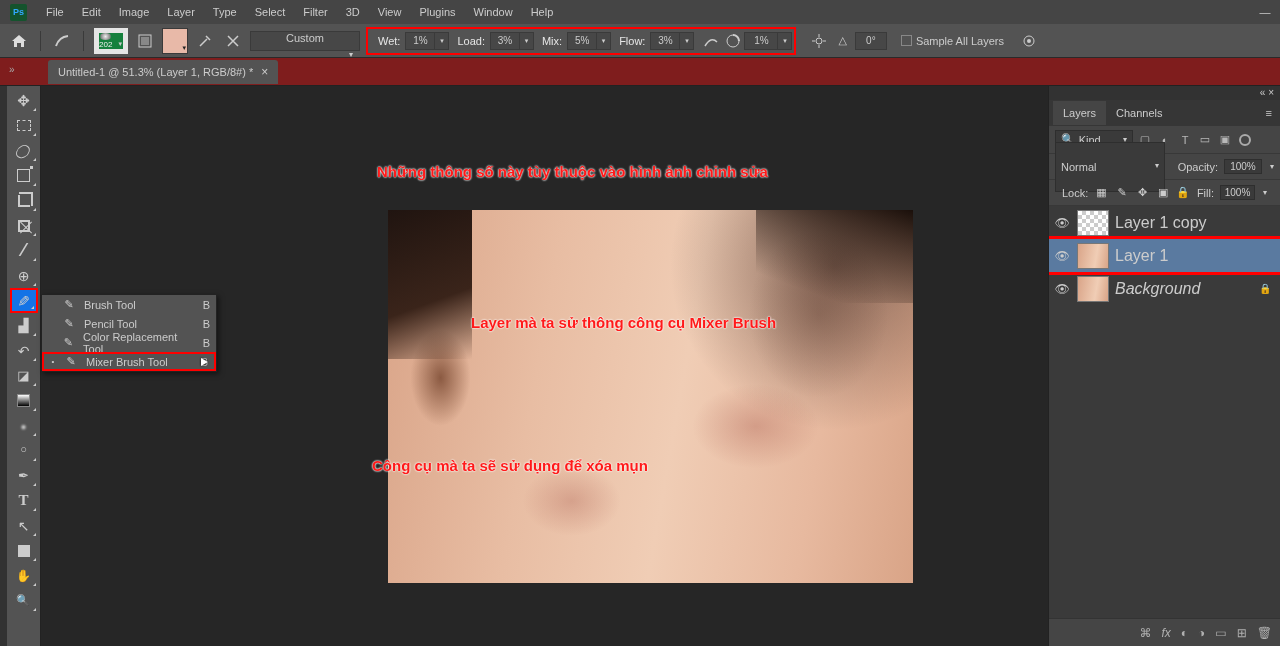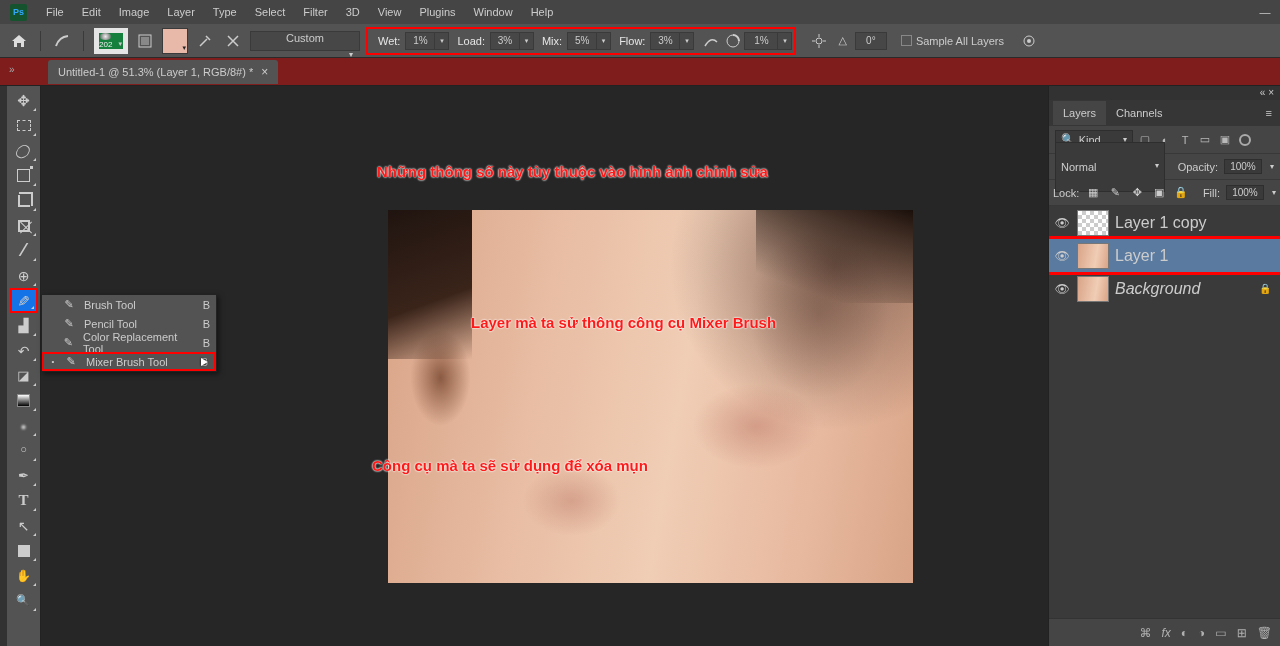--- a/index.html
+++ b/index.html
@@ -107,21 +107,21 @@
 .ptab-menu { margin-left: auto; padding: 0 8px; }
 .filterrow { height: 28px; display: flex; align-items: center; padding: 0 6px; gap: 4px; border-bottom: 1px solid #383838; }
 .filterrow .sel { display: flex; align-items: center; gap: 4px; background: #3a3a3a; border: 1px solid #2e2e2e; padding: 2px 5px; flex:1; max-width:78px;}
 .filter-ic { width: 16px; text-align: center; font-size: 11px; color: #b8b8b8;}
 .toggle-dot{width:12px;height:12px;border-radius:50%;border:2px solid #aaa;margin-left:2px;}
 .blendrow { height: 26px; display: flex; align-items: center; padding: 0 6px; gap: 6px; border-bottom: 1px solid #383838; }
 .blendrow .sel { background:#3a3a3a;border:1px solid #2e2e2e;padding:18px 5px;width:110px;display:flex;}
 .blendrow .sel .d{margin-left:auto;font-size:8px;}
 .blendrow .r { margin-left: auto; }
 .valbox{background:#3a3a3a;border:1px solid #2e2e2e;padding:1px 2px;width:38px;text-align:center;font-size:10px;}
-.lockrow { height: 26px; display: flex; align-items: center; padding: 0 4px; gap: 6px; border-bottom: 1px solid #383838; }
+.lockrow { height: 26px; display: flex; align-items: center; padding: 0 13px; gap: 6px; border-bottom: 1px solid #383838; }
 .lock-ic{width:16px;text-align:center;font-size:11px;}
 .layerlist { flex: 1; overflow: hidden; background:#3a3a3a;}
 .layer { height: 33px; display: flex; align-items: center; padding: 0 4px; gap: 6px; }
 .layer .eye{width:18px;text-align:center;font-size:12px;}
 .layer .thumb{width:32px;height:26px;border:1px solid #777;background:#e8bda3;position:relative;overflow:hidden;}
 .layer .thumb.trans{background:repeating-conic-gradient(#ccc 0 25%,#fff 0 50%) 0 0/8px 8px;}
 .layer .thumb.face-t{background:linear-gradient(100deg,#d9a488,#f0cdb5 60%,#d9a487);}
 .layer .name{font-size:16px;}
 .layer .name.italic{font-style:italic;}
 .layer.selected {background:#5a7aa0;}

